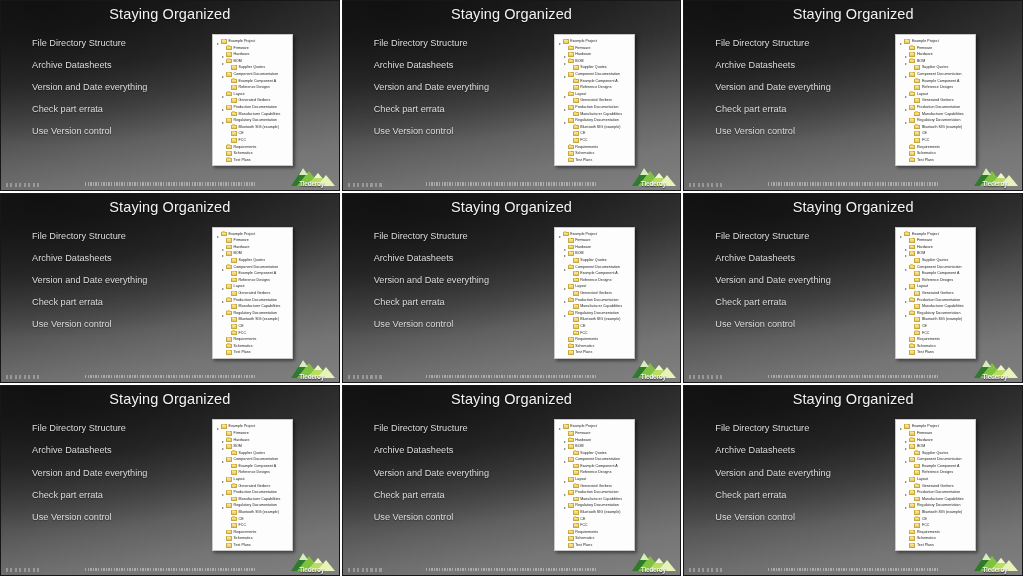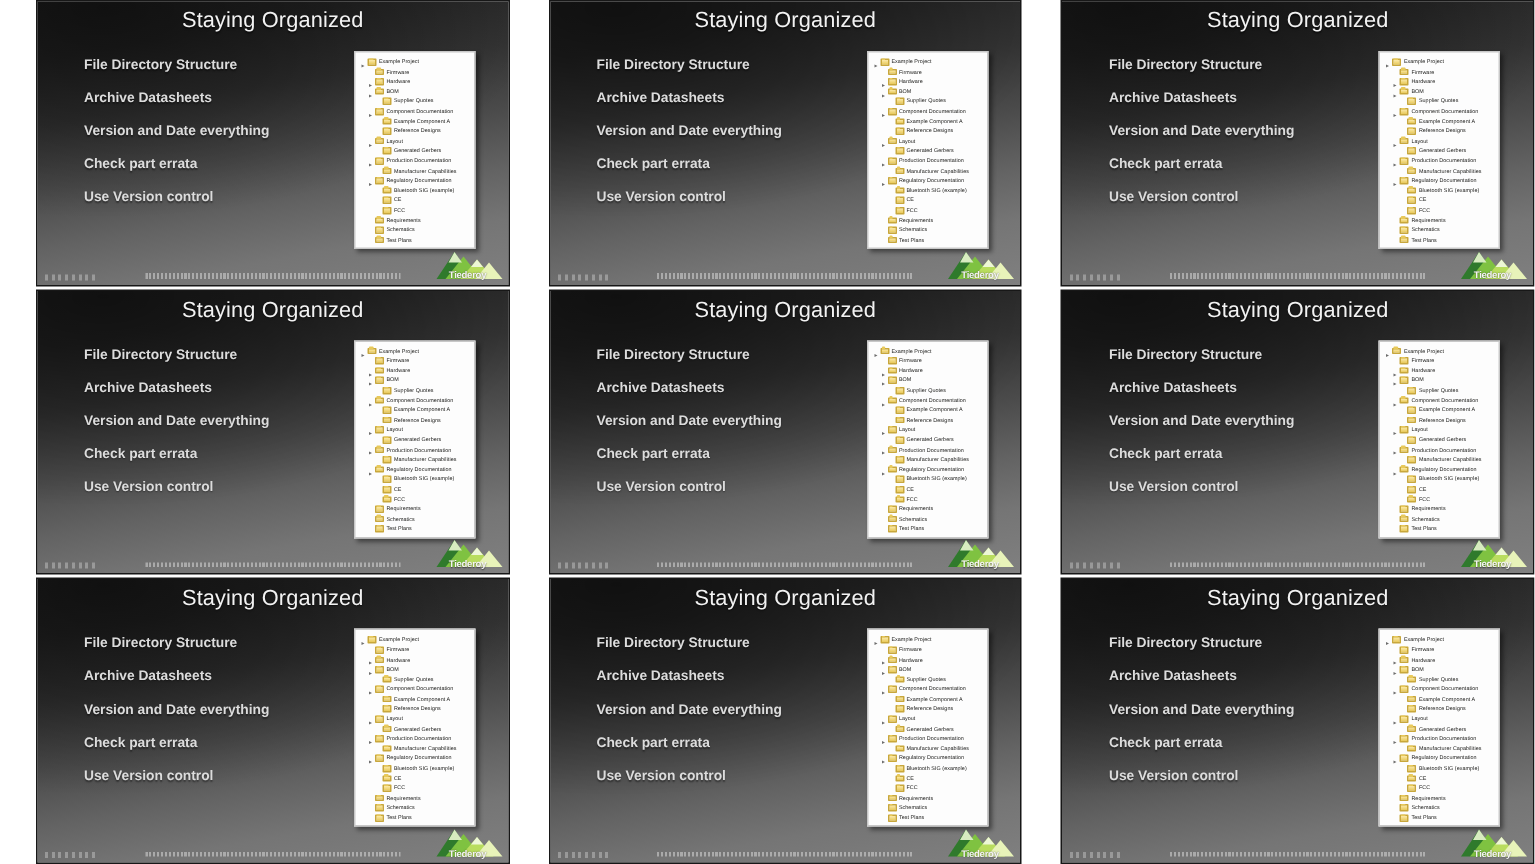--- a/index.html
+++ b/index.html
@@ -32,21 +32,20 @@
         rgba(0,0,0,0.32) 30%,
         rgba(0,0,0,0.0) 62%),
       linear-gradient(170deg,
         #232323 0%,
         #272727 16%,
         #343434 34%,
         #4b4b4b 52%,
         #636363 68%,
         #757575 82%,
         #808080 100%);
-    margin-left: 24px;
   }
 
   
   .slide-title {
     position: absolute;
     top: 4px;
     left: 0;
     right: 0;
     text-align: center;
     color: #f2f2f2;
@@ -61,21 +60,21 @@
   .bullets {
     position: absolute;
     left: 31px;
     top: 37px;
     width: 175px;
     list-style: none;
   }
   .bullet {
     color: #dcdcdc;
     font-size: 9.2px;
-    font-weight: 700;
+    font-weight: 400;
     line-height: 11px;
     margin-bottom: 11.1px;
     white-space: nowrap;
     text-shadow: 0 1px 1px rgba(0,0,0,0.4);
   }
 
   
   .tree-panel {
     position: absolute;
     left: 211px;

